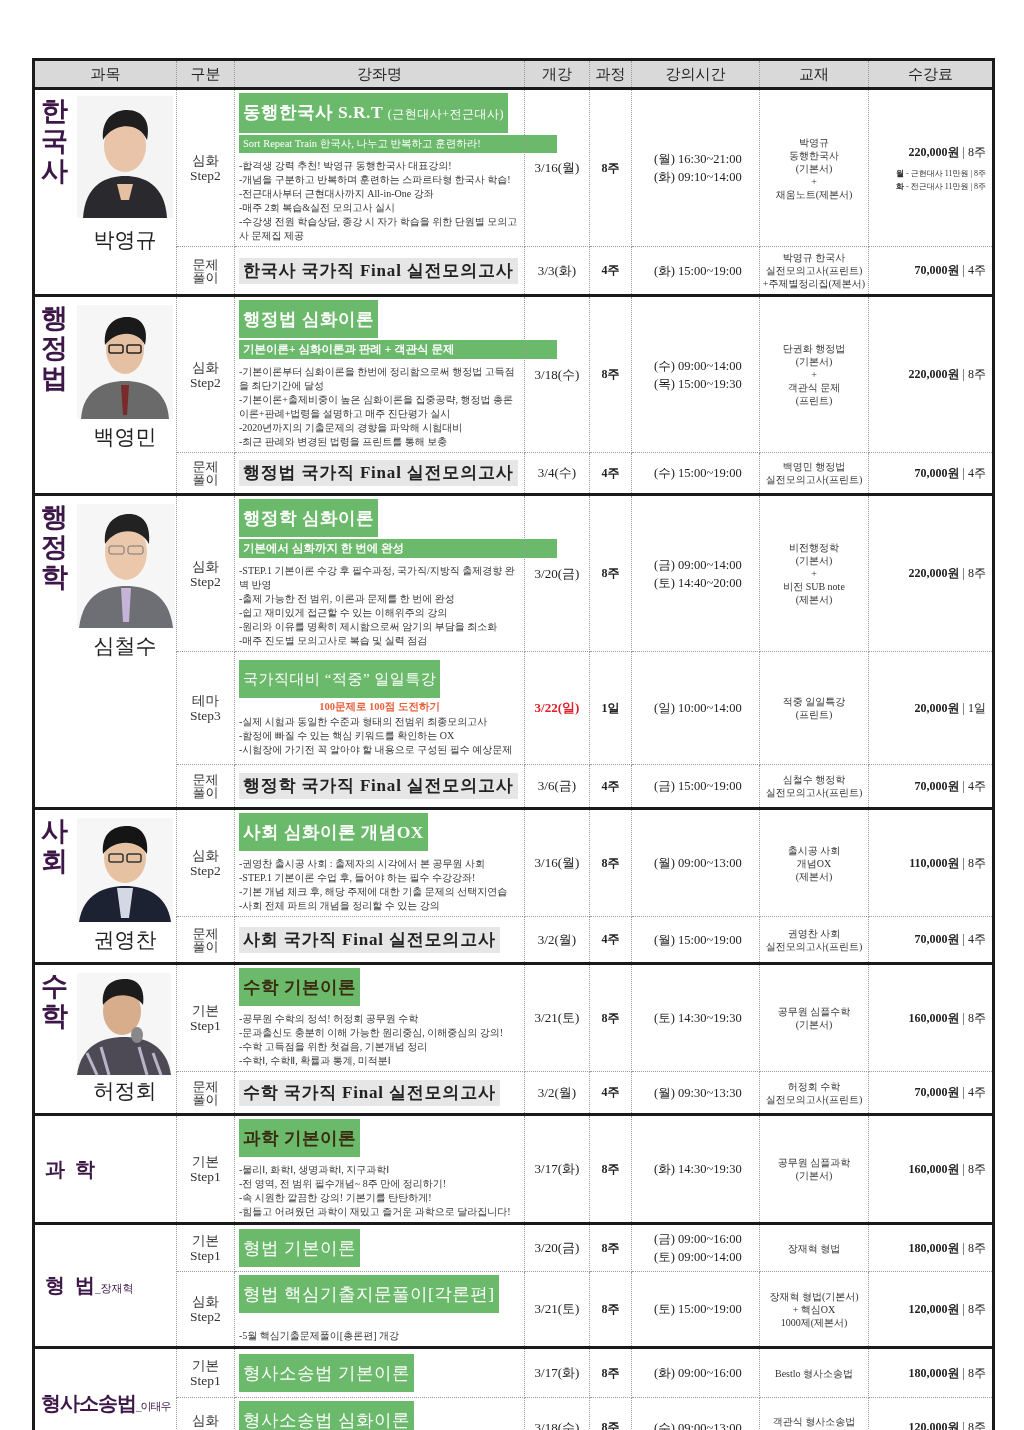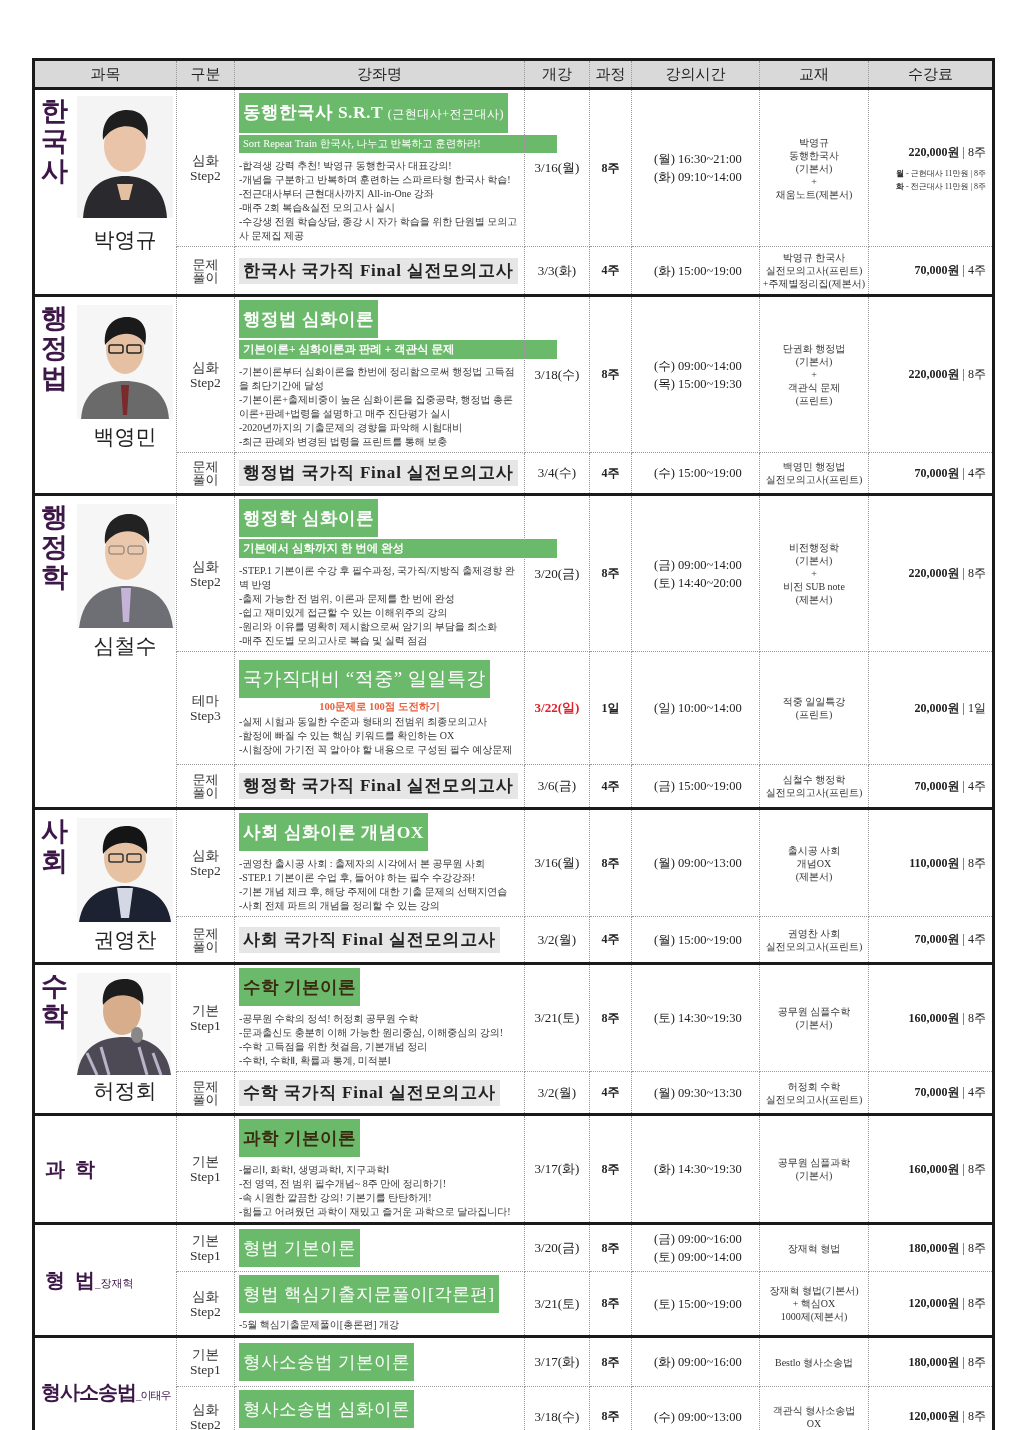--- a/index.html
+++ b/index.html
@@ -257,21 +257,21 @@
           <div>(제본서)</div>
         </td>
       <td class="fee"><b>220,000원</b><span class="bar">|</span><span>8주</span></td>
     </tr>
     <tr style="height:113px">
       <td class="gubun">
           <div>테마</div>
           <div>Step3</div>
         </td>
       <td class="course">
-        <span class="green" style="font-weight:normal;font-size:19px">국가직대비 “적중” 일일특강</span>
+        <span class="green" style="font-weight:normal;font-size:15px">국가직대비 “적중” 일일특강</span>
         <div class="red-note">100문제로 100점 도전하기</div>
         <div class="desc" style="margin-top:1px">
           <div>-실제 시험과 동일한 수준과 형태의 전범위 최종모의고사</div>
             <div>-함정에 빠질 수 있는 핵심 키워드를 확인하는 OX</div>
             <div>-시험장에 가기전 꼭 알아야 할 내용으로 구성된 필수 예상문제</div>
         </div>
       </td>
       <td class="open red">3/22(일)</td>
       <td class="dur">1일</td>
       <td class="time">
@@ -472,21 +472,21 @@
         </td>
       <td class="fee"><b>180,000원</b><span class="bar">|</span><span>8주</span></td>
     </tr>
     <tr style="height:51px">
       <td class="gubun">
           <div>심화</div>
           <div>Step2</div>
         </td>
       <td class="course">
         <span class="green" style="font-weight:normal">형법 핵심기출지문풀이[각론편]</span>
-        <div class="desc" style="margin-top:5px">
+        <div class="desc" style="margin-top:16px">
             <div>-5월 핵심기출문제풀이[총론편] 개강</div>
           </div>
       </td>
       <td class="open">3/21(토)</td>
       <td class="dur">8주</td>
       <td class="time">
           <div>(토) 15:00~19:00</div>
         </td>
       <td class="book">
           <div>장재혁 형법(기본서)</div>

